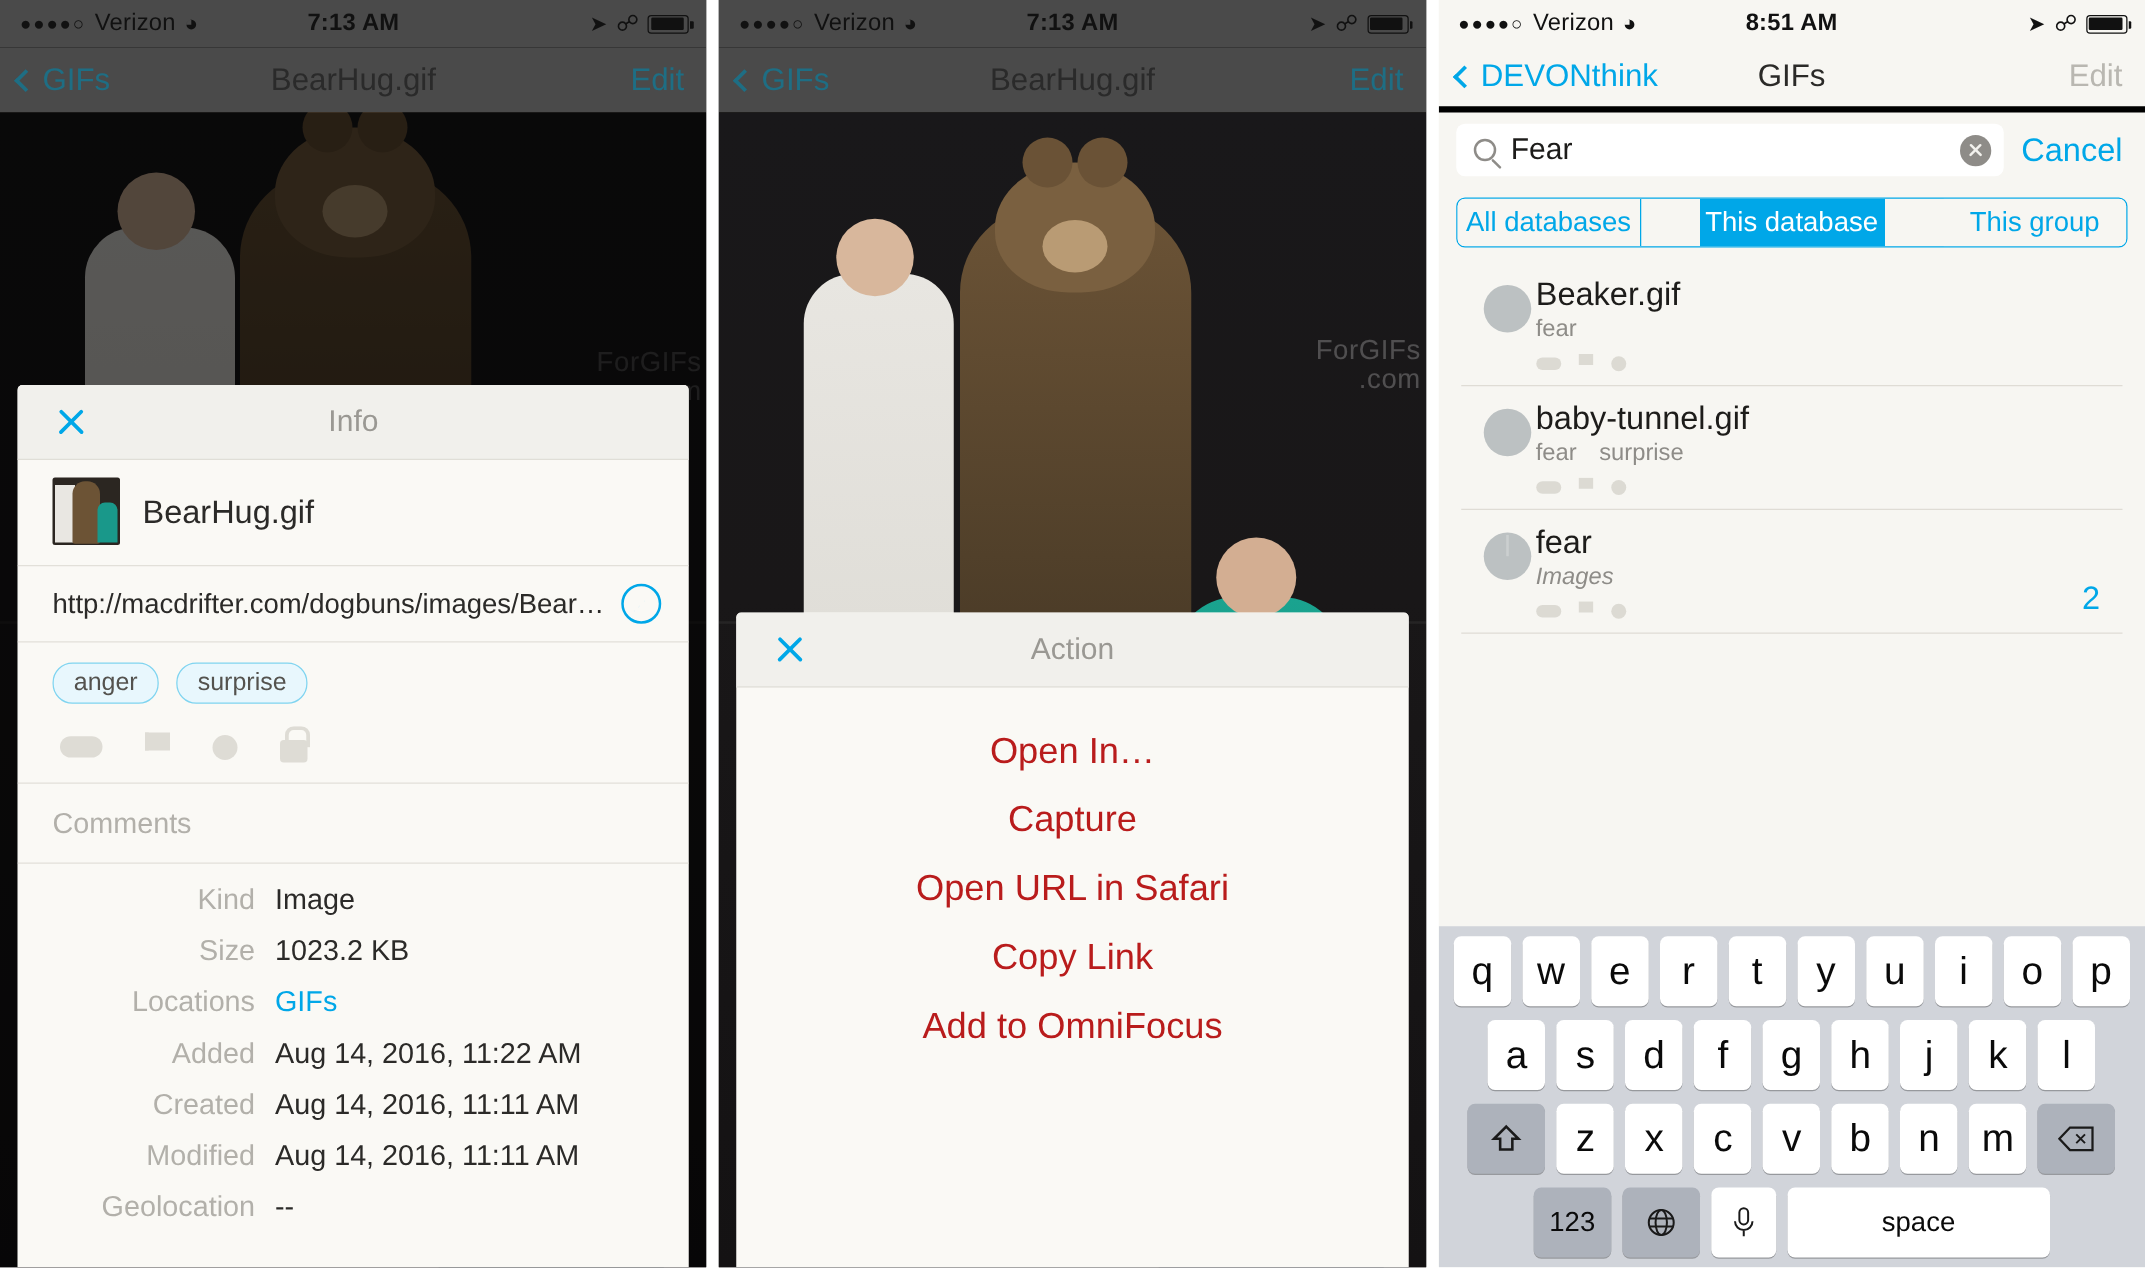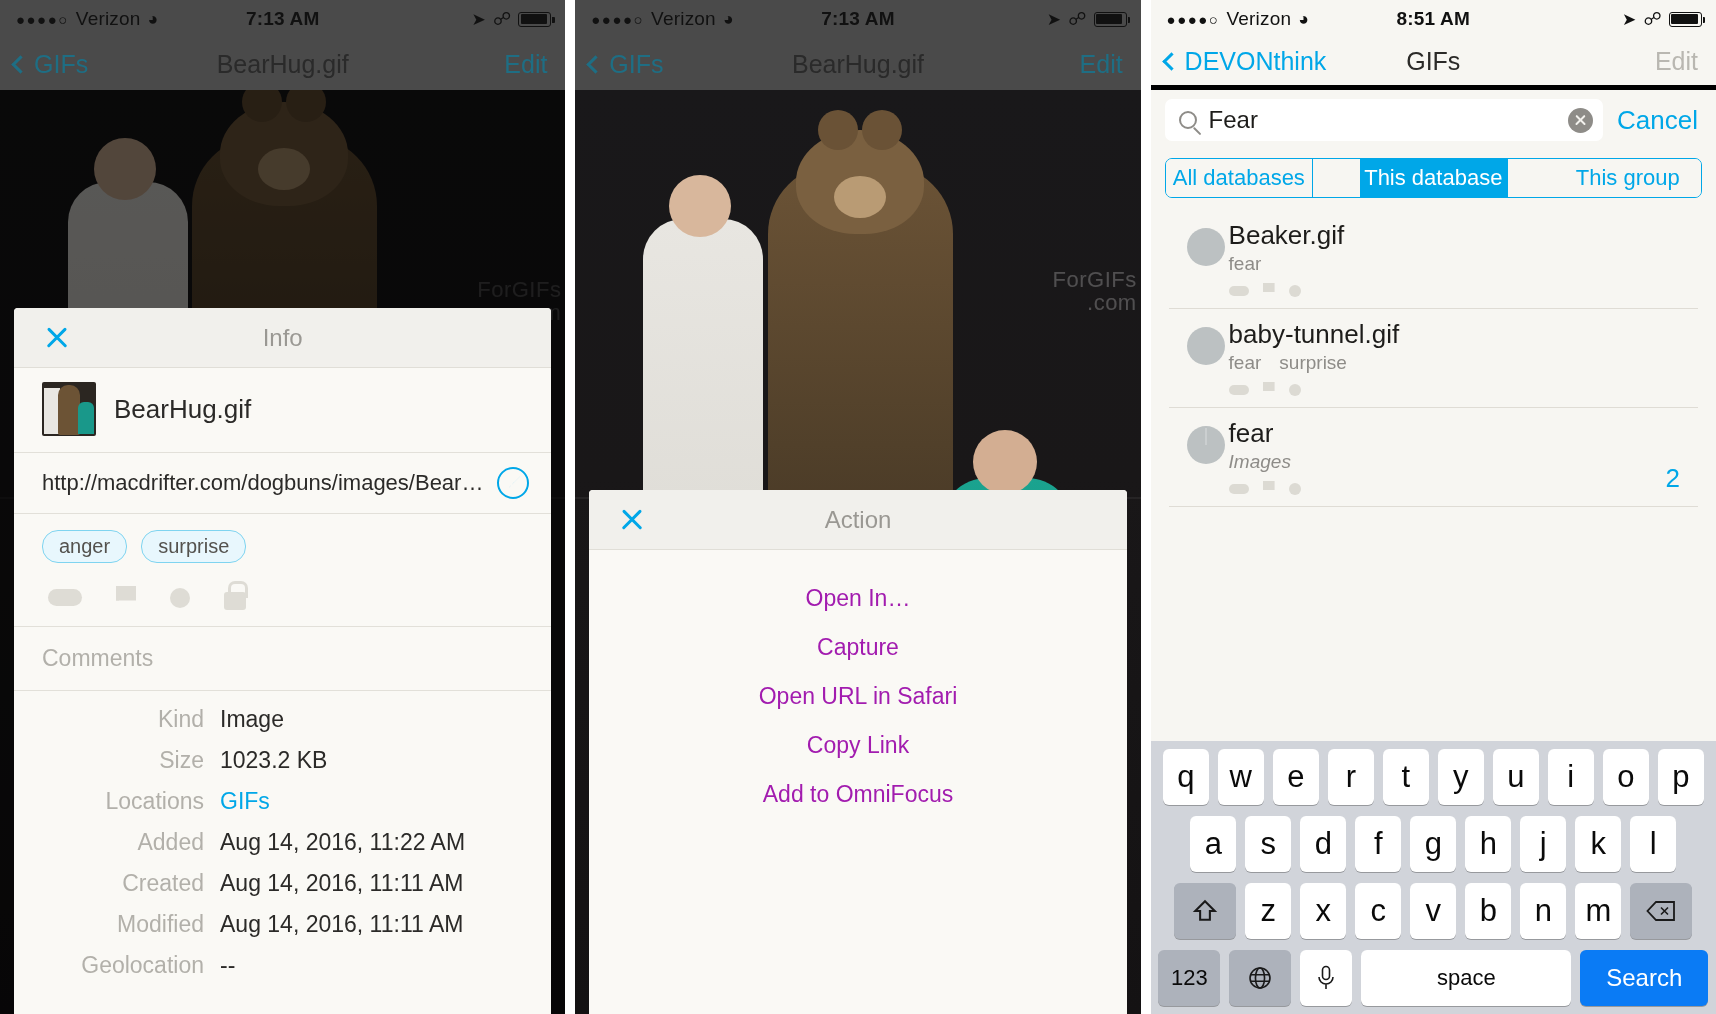--- a/index.html
+++ b/index.html
@@ -181,21 +181,21 @@
 
   .meta { padding: 8px 28px 0 28px; }
   .meta-row { display:flex; align-items: baseline; padding: 7px 0; }
   .meta-key { width: 178px; text-align: right; padding-right: 16px;
               font-size: 23px; color: #b2b0aa; }
   .meta-val { font-size: 23px; color: #2b2a28; }
   .meta-val.link { color: #00a7e8; }
 
   
   .action-body { padding: 24px 0 22px 0; text-align: center; }
-  .action-item { font-size: 23px; color: #a21caf; padding: 11px 0; }
+  .action-item { font-size: 29px; color: #b91c1c; padding: 11px 0; }
 
   
   .searchbar-wrap { background:#f7f6f2; padding: 9px 14px 11px 14px; display:flex;
                     align-items:center; gap: 14px; }
   .searchfield { flex:1; background:#ffffff; border-radius: 7px; height: 42px;
                  display:flex; align-items:center; padding: 0 10px 0 14px; gap: 12px; }
   .mag { width: 18px; height: 18px; border: 2.4px solid #8e8c88; border-radius: 50%;
          position: relative; flex: 0 0 auto; }
   .mag::after { content:""; position:absolute; right:-7px; bottom:-5px; width: 10px; height: 2.4px;
          background:#8e8c88; transform: rotate(45deg); border-radius:2px; }
@@ -599,18 +599,17 @@
             <path d="M3 9 H21 M3 15 H21"></path>
           </svg>
         </div>
         <div class="key narrow mic">
           <svg width="20" height="26" viewBox="0 0 20 26" fill="none" stroke="#1a1a1a" stroke-width="1.6">
             <rect x="6.5" y="1.5" width="7" height="13" rx="3.5"></rect>
             <path d="M3 12 a7 7 0 0 0 14 0 M10 19 V24"></path>
           </svg>
         </div>
         <div class="key space">space</div>
-        <div class="key search">Search</div>
       </div>
     </div>
   </div>
 
 </div>
 
 </body></html>

